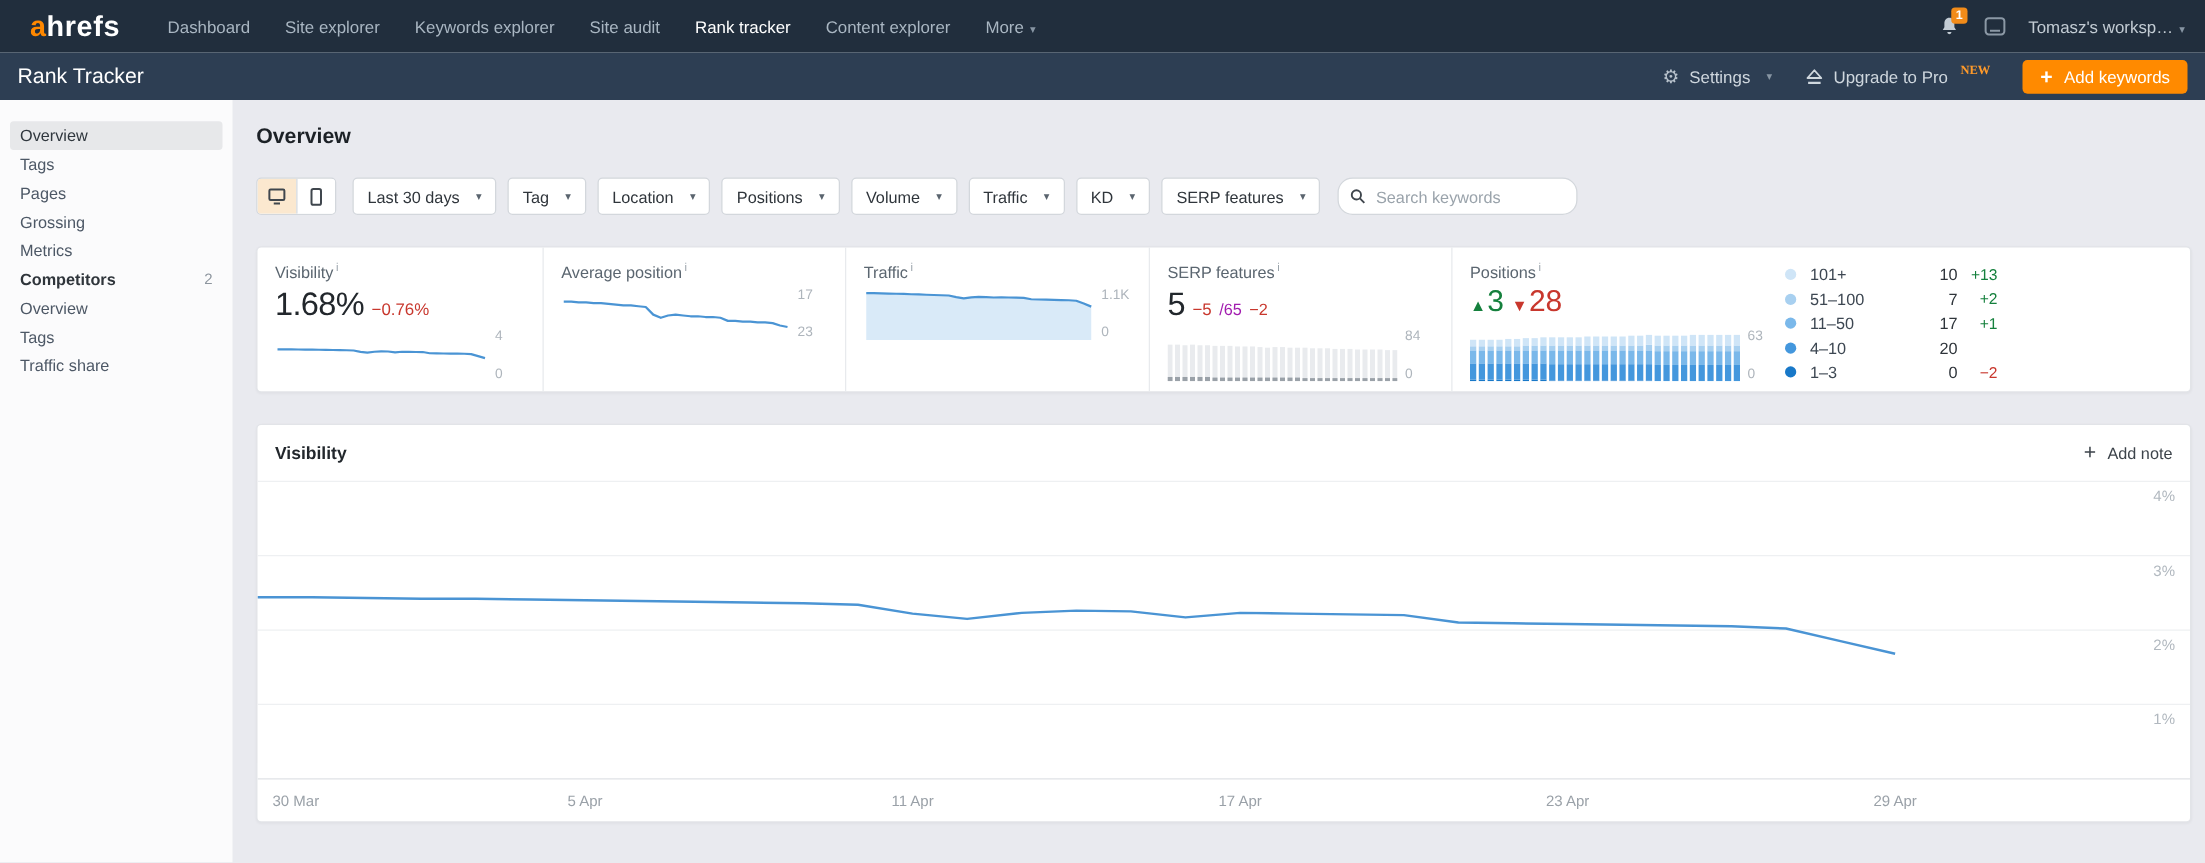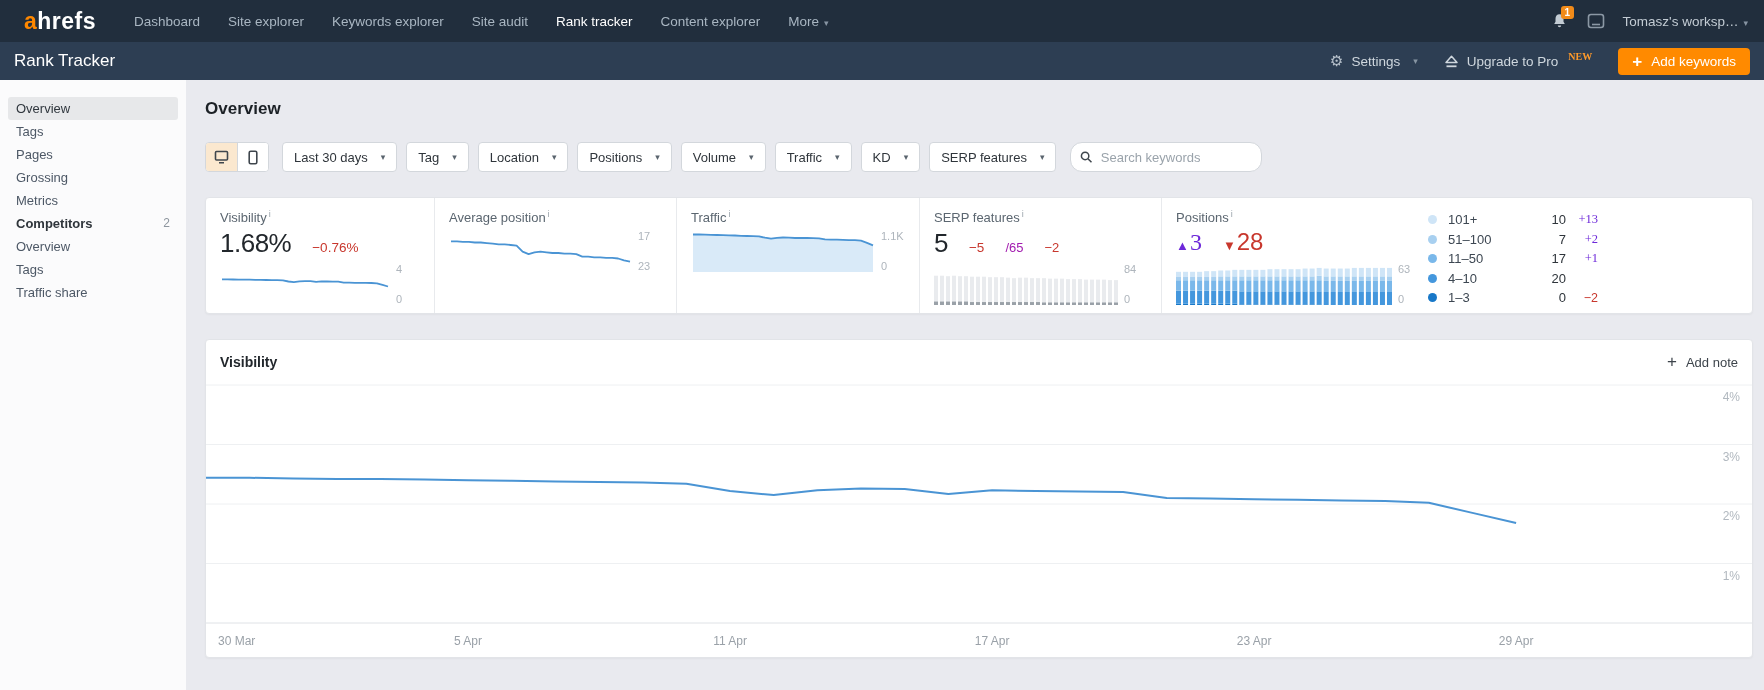--- a/index.html
+++ b/index.html
@@ -53,25 +53,25 @@
   ::placeholder { color:#9aa3ab; }
 
   
   .metrics { margin-top:25px; background:#fff; border:1px solid #e2e4e8; border-radius:4px; height:117px; display:flex; box-shadow:0 1px 2px rgba(0,0,0,.04); }
   .metric { padding:11px 14px 8px; }
   .metric + .metric { border-left:1px solid #e8eaed; }
   .m-visibility { width:228px; } .m-avg { width:242px; } .m-traffic { width:243px; } .m-serp { width:242px; }
   .m-positions { flex:1; display:flex; }
   .m-label { font-size:13px; color:#5b6670; }
   .m-info { font-size:9px; color:#9aa3ab; vertical-align:super; margin-left:2px; }
-  .m-value-row { margin-top:3px; display:flex; align-items:baseline; gap:21px; height:30px; }
+  .m-value-row { margin-top:3px; display:flex; align-items:baseline; gap:6px; height:30px; }
   .m-value { font-size:26px; color:#22272c; letter-spacing:-.5px; }
   .m-delta { font-size:13.5px; }
   .m-sub { font-size:13px; }
-  .red { color:#c8372d; } .green { color:#6d28d9;font-family:Liberation Serif, serif; } .gray { color:#a21caf; }
+  .red { color:#c8372d; } .green { color:#15803d; } .gray { color:#a21caf; }
   .tri { font-size:10px; }
   .spark-row { display:flex; align-items:stretch; margin-top:5px; height:42px; }
   .spark { flex:1; height:42px; }
   .spark-axis { width:30px; display:flex; flex-direction:column; justify-content:space-between; font-size:11px; color:#aeb5bc; padding-left:6px; }
   .pos-left { width:252px; }
   .pos-spark { width:216px; height:42px; flex:none; }
   .serp-spark { width:184px; height:42px; flex:none; }
   .pos-num { font-size:24px; }
   .pos-tri { font-size:13px; margin-right:1px; }
   .legend { width:170px; margin-right:28px; padding-top:1px; }

